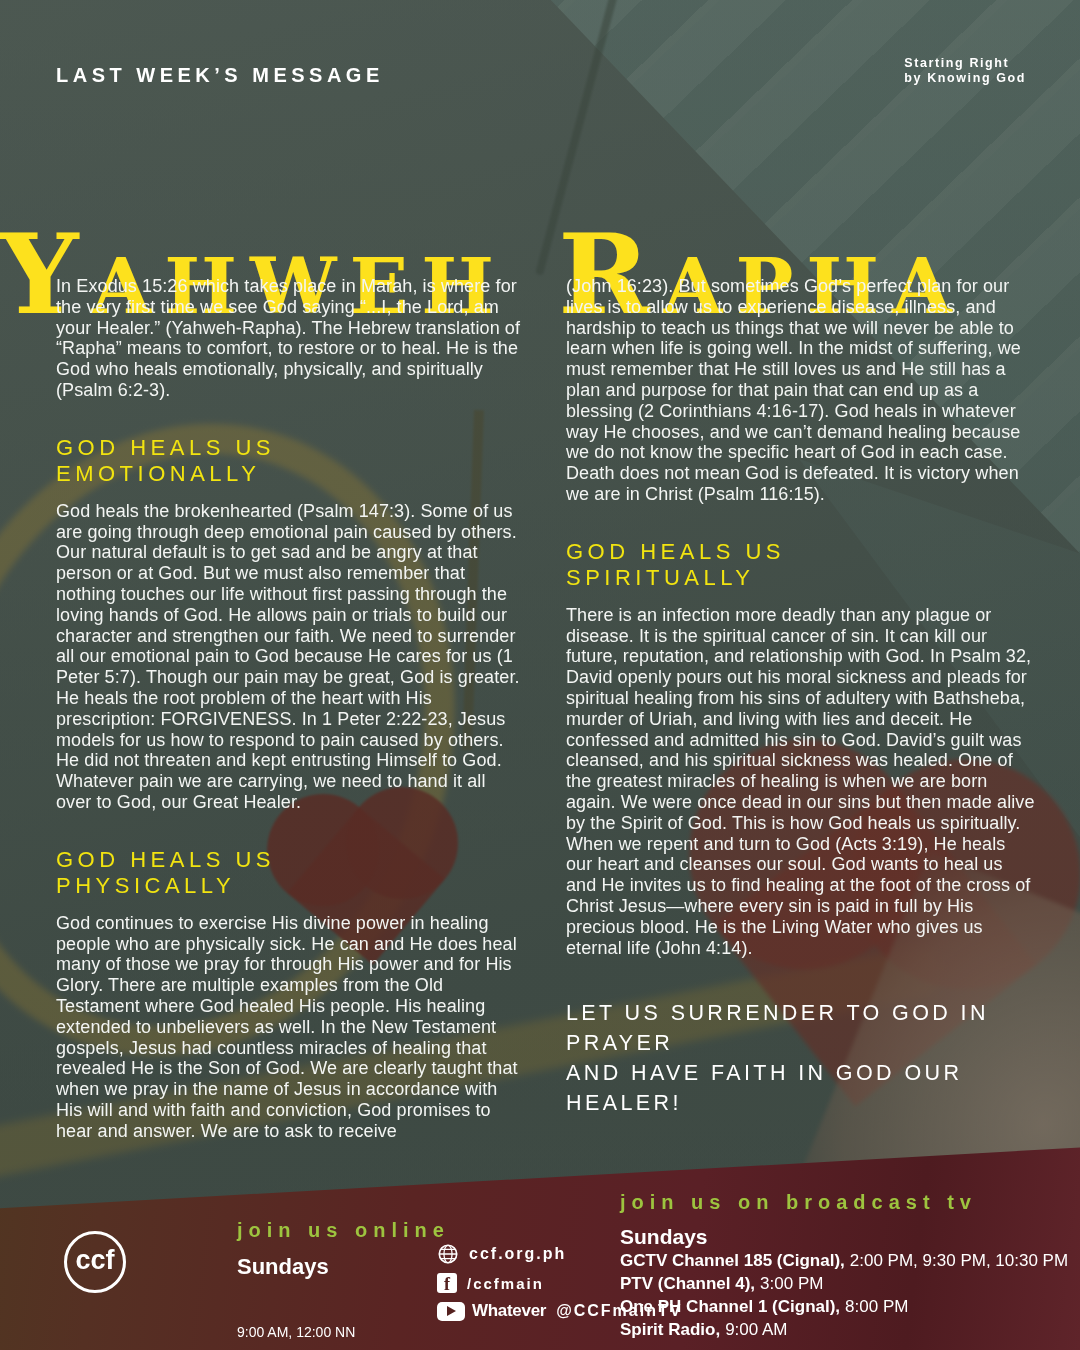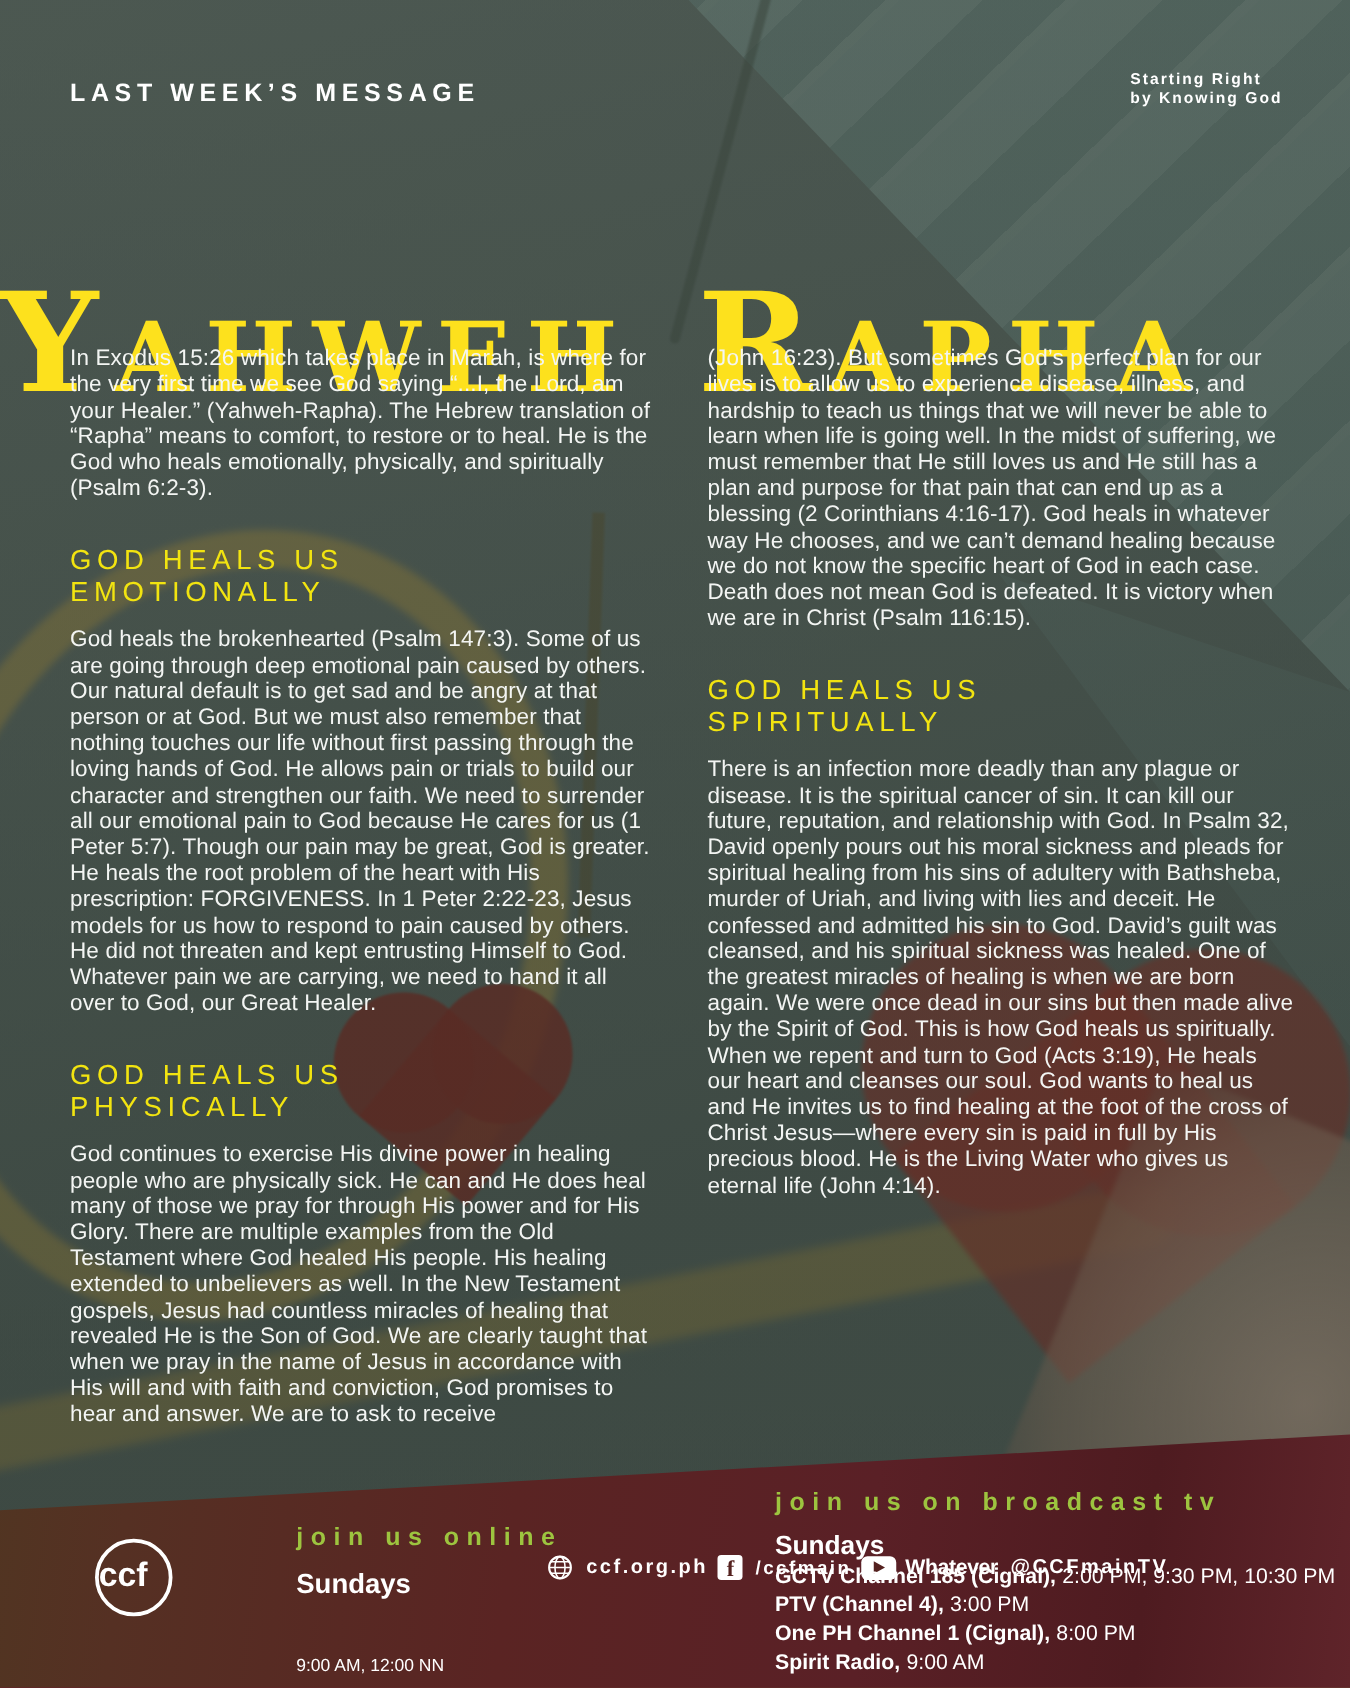--- a/index.html
+++ b/index.html
@@ -64,30 +64,30 @@
   .col{position:absolute;top:276px;width:468px;}
   .col-left{left:56px;}
   .col-right{left:566px;width:470px;}
   .body-text{margin:0;font-size:18px;line-height:20.8px;letter-spacing:.1px;color:#f3f5f3;}
   .section-heading{margin:34px 0 13px;font-size:22px;line-height:26.5px;letter-spacing:4.5px;
     font-weight:500;color:#f2e410;white-space:pre-line;}
   .callout{margin:40px 0 0;font-size:21.5px;line-height:30px;letter-spacing:3.4px;
     font-weight:500;color:#fff;white-space:pre-line;}
 
   
-  .ccf-logo{position:absolute;left:76px;top:1231px;width:56px;height:56px;
+  .ccf-logo{position:absolute;left:64px;top:1231px;width:56px;height:56px;
     border:3.5px solid #fff;border-radius:50%;display:flex;align-items:center;
-    }
+    justify-content:center;}
   .ccf-logo span{font-size:27px;font-weight:bold;color:#fff;letter-spacing:0;
     transform:translateY(-2px);}
   .footer-heading{margin:0;font-size:20px;font-weight:bold;letter-spacing:6px;color:#9dc43f;}
   .online{position:absolute;left:237px;top:1219px;}
   .online .day{margin-top:13px;font-size:22px;font-weight:bold;line-height:24px;}
   .online .times{font-size:14px;line-height:24px;margin-top:41px;}
-  .links{position:absolute;left:437px;top:1243px;display:flex;flex-direction:row;gap:8px;}
+  .links{position:absolute;left:437px;top:1243px;display:flex;flex-direction:column;gap:8px;}
   .link-row{display:flex;align-items:center;gap:10px;}
   .link-label{font-size:16px;font-weight:bold;letter-spacing:2px;color:#fff;}
   .link-label.small{font-size:15px;}
   .fb-icon{width:20px;height:20px;background:#fff;border-radius:3px;display:flex;
     align-items:flex-end;justify-content:center;overflow:hidden;}
   .fb-icon::before{content:"f";font-family:"Liberation Serif",serif;font-weight:bold;
     font-size:18px;line-height:18px;color:#54211f;}
   .yt-badge{width:28px;height:19px;background:#fff;border-radius:5px;position:relative;}
   .yt-badge::before{content:"";position:absolute;left:10px;top:4.5px;width:0;height:0;
     border-left:9px solid #54211f;border-top:5px solid transparent;border-bottom:5px solid transparent;}
@@ -136,20 +136,22 @@
       <h2 class="section-heading">GOD HEALS US
 PHYSICALLY</h2>
       <p class="body-text">God continues to exercise His divine power in healing people who are physically sick. He can and He does heal many of those we pray for through His power and for His Glory. There are multiple examples from the Old Testament where God healed His people. His healing extended to unbelievers as well. In the New Testament gospels, Jesus had countless miracles of healing that revealed He is the Son of God. We are clearly taught that when we pray in the name of Jesus in accordance with His will and with faith and conviction, God promises to hear and answer. We are to ask to receive</p>
     </section>
 
     <section class="col col-right">
       <p class="body-text">(John 16:23). But sometimes God’s perfect plan for our lives is to allow us to experience disease, illness, and hardship to teach us things that we will never be able to learn when life is going well. In the midst of suffering, we must remember that He still loves us and He still has a plan and purpose for that pain that can end up as a blessing (2 Corinthians 4:16-17). God heals in whatever way He chooses, and we can’t demand healing because we do not know the specific heart of God in each case. Death does not mean God is defeated. It is victory when we are in Christ (Psalm 116:15).</p>
       <h2 class="section-heading">GOD HEALS US
 SPIRITUALLY</h2>
       <p class="body-text">There is an infection more deadly than any plague or disease. It is the spiritual cancer of sin. It can kill our future, reputation, and relationship with God. In Psalm 32, David openly pours out his moral sickness and pleads for spiritual healing from his sins of adultery with Bathsheba, murder of Uriah, and living with lies and deceit. He confessed and admitted his sin to God. David’s guilt was cleansed, and his spiritual sickness was healed. One of the greatest miracles of healing is when we are born again. We were once dead in our sins but then made alive by the Spirit of God. This is how God heals us spiritually. When we repent and turn to God (Acts 3:19), He heals our heart and cleanses our soul. God wants to heal us and He invites us to find healing at the foot of the cross of Christ Jesus—where every sin is paid in full by His precious blood. He is the Living Water who gives us eternal life (John 4:14).</p>
+      <p class="callout">LET US SURRENDER TO GOD IN PRAYER
+AND HAVE FAITH IN GOD OUR HEALER!</p>
     </section>
 
     <div class="ccf-logo">
       <span>ccf</span>
     </div>
 
     <div class="online">
       <h3 class="footer-heading">join us online</h3>
       <div class="day">Sundays</div>
       <div class="times">9:00 AM, 12:00 NN</div>

